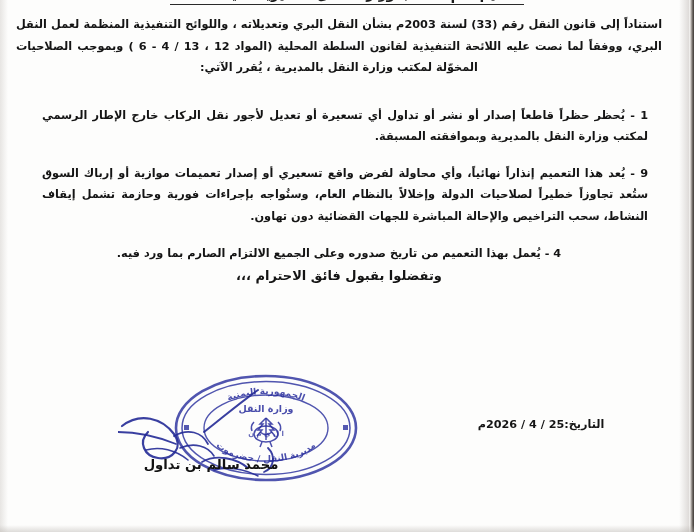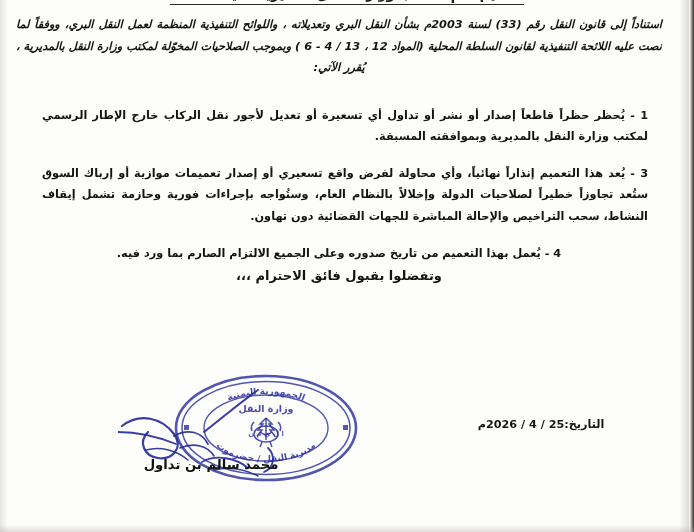--- a/index.html
+++ b/index.html
@@ -93,21 +93,20 @@
     text-align: justify;
     text-align-last: center;
     direction: rtl;
     margin: 0;
     padding: 0 2px;
   }
   .intro {
     margin-bottom: 26px;
     text-align: justify;
     text-align-last: center;
-    font-style: italic;
   }
   .clause {
     margin-bottom: 15px;
     text-align: justify;
     text-align-last: right;
     padding-right: 16px;
     padding-left: 28px;
   }
   .clause-3 { margin-bottom: 16px; }
   .clause-4 {
@@ -214,21 +213,21 @@
     <div class="header-title">تعميم هام لمكاتب وزارة النقل – مديرية مدينة المكلا</div>
   </div>
 
   <div class="body-wrap">
 
     <p class="para intro">استناداً إلى قانون النقل رقم (33) لسنة 2003م بشأن النقل البري وتعديلاته ، واللوائح التنفيذية المنظمة لعمل النقل البري، ووفقاً لما نصت عليه اللائحة التنفيذية لقانون السلطة المحلية (المواد 12 ، 13 / 4 - 6 ) وبموجب الصلاحيات المخوّلة لمكتب وزارة النقل بالمديرية ، يُقرر الآتي:</p>
 
     <p class="para clause">1 - يُحظر حظراً قاطعاً إصدار أو نشر أو تداول أي تسعيرة أو تعديل لأجور نقل الركاب خارج الإطار الرسمي لمكتب وزارة النقل بالمديرية وبموافقته المسبقة.</p>
 
 
-    <p class="para clause clause-3">3 - يُعد هذا التعميم إنذاراً نهائياً، وأي محاولة لفرض واقع تسعيري أو إصدار تعميمات موازية أو إرباك السوق ستُعد تجاوزاً خطيراً لصلاحيات الدولة وإخلالاً بالنظام العام، وستُواجه بإجراءات فورية وحازمة تشمل إيقاف النشاط، سحب التراخيص والإحالة المباشرة للجهات القضائية دون تهاون.</p>
+    <p class="para clause clause-3">9 - يُعد هذا التعميم إنذاراً نهائياً، وأي محاولة لفرض واقع تسعيري أو إصدار تعميمات موازية أو إرباك السوق ستُعد تجاوزاً خطيراً لصلاحيات الدولة وإخلالاً بالنظام العام، وستُواجه بإجراءات فورية وحازمة تشمل إيقاف النشاط، سحب التراخيص والإحالة المباشرة للجهات القضائية دون تهاون.</p>
 
     <p class="para clause-4">4 - يُعمل بهذا التعميم من تاريخ صدوره وعلى الجميع الالتزام الصارم بما ورد فيه.</p>
 
     <p class="para closing">وتفضلوا بقبول فائق الاحترام ،،،</p>
 
   </div>
 
   <div class="footer-right">
     <div class="date-line">التاريخ:25 / 4 / 2026م</div>
   </div>

